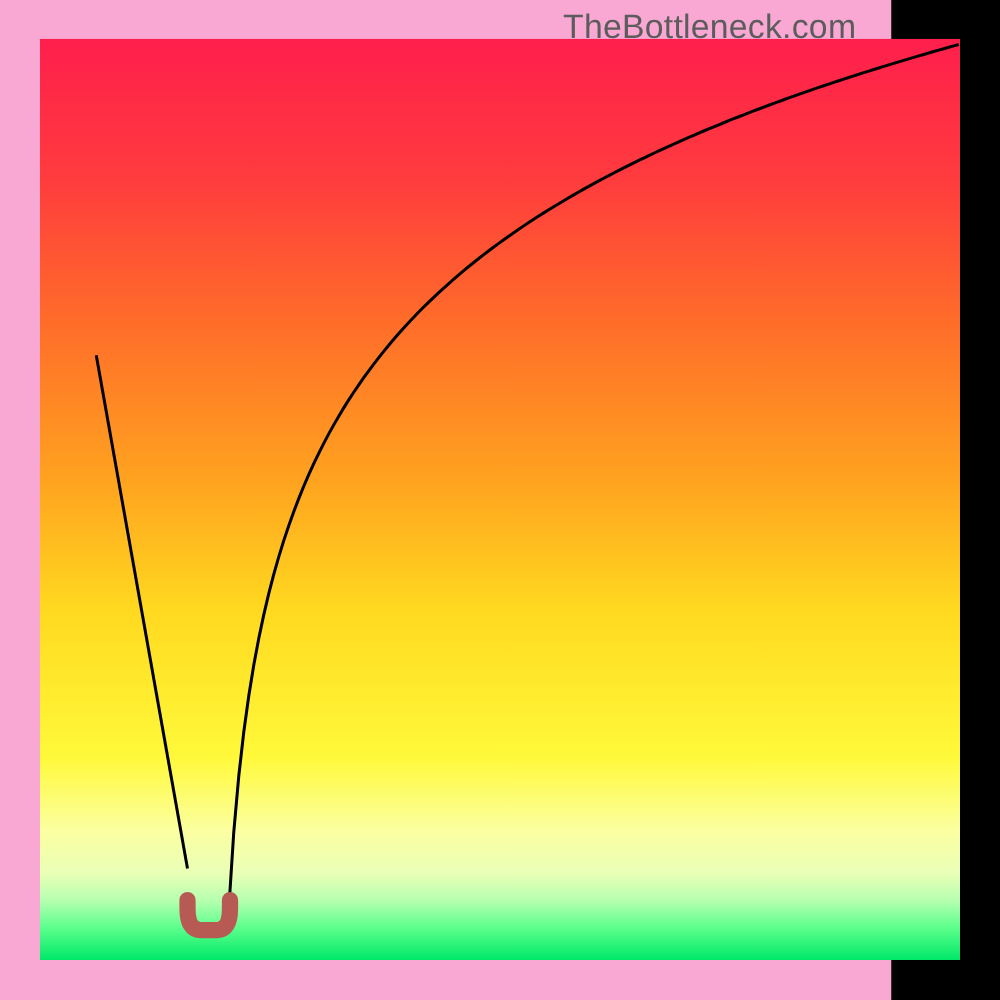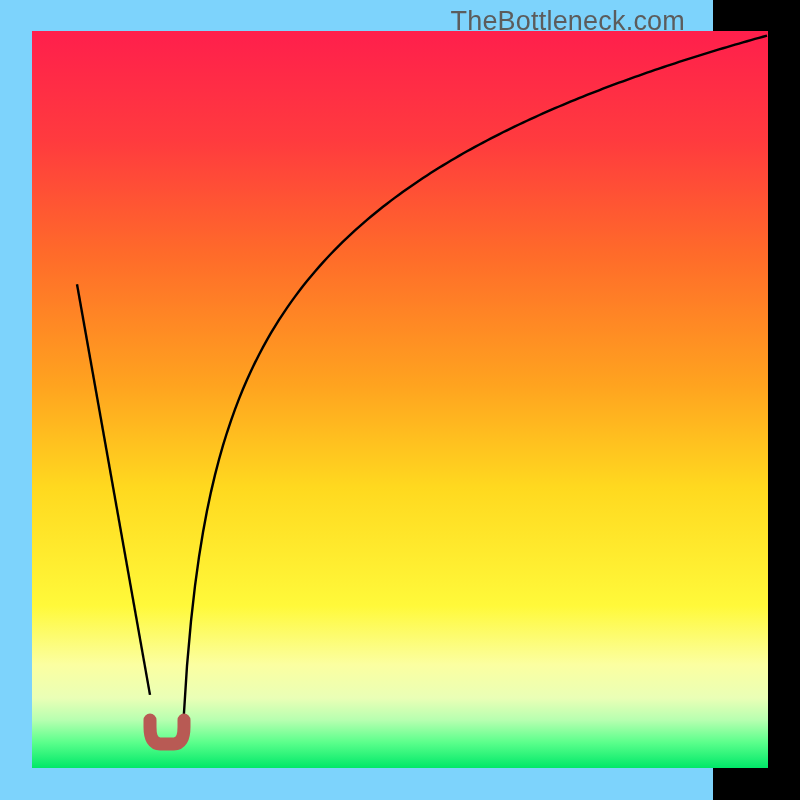--- a/index.html
+++ b/index.html
@@ -10,21 +10,21 @@
     overflow: hidden;
     background: #000;
     font-family: Arial, Helvetica, sans-serif;
   }
   .frame {
     position: absolute;
     left: 0;
     top: 0;
     width: 713px;
     height: 800px;
-    background: #7dd3fc;
+    background: #f9a8d4;
   }
   .plot {
     position: absolute;
     left: 32px;
     top: 31px;
     width: 736px;
     height: 737px;
   }
   .watermark {
     position: absolute;

